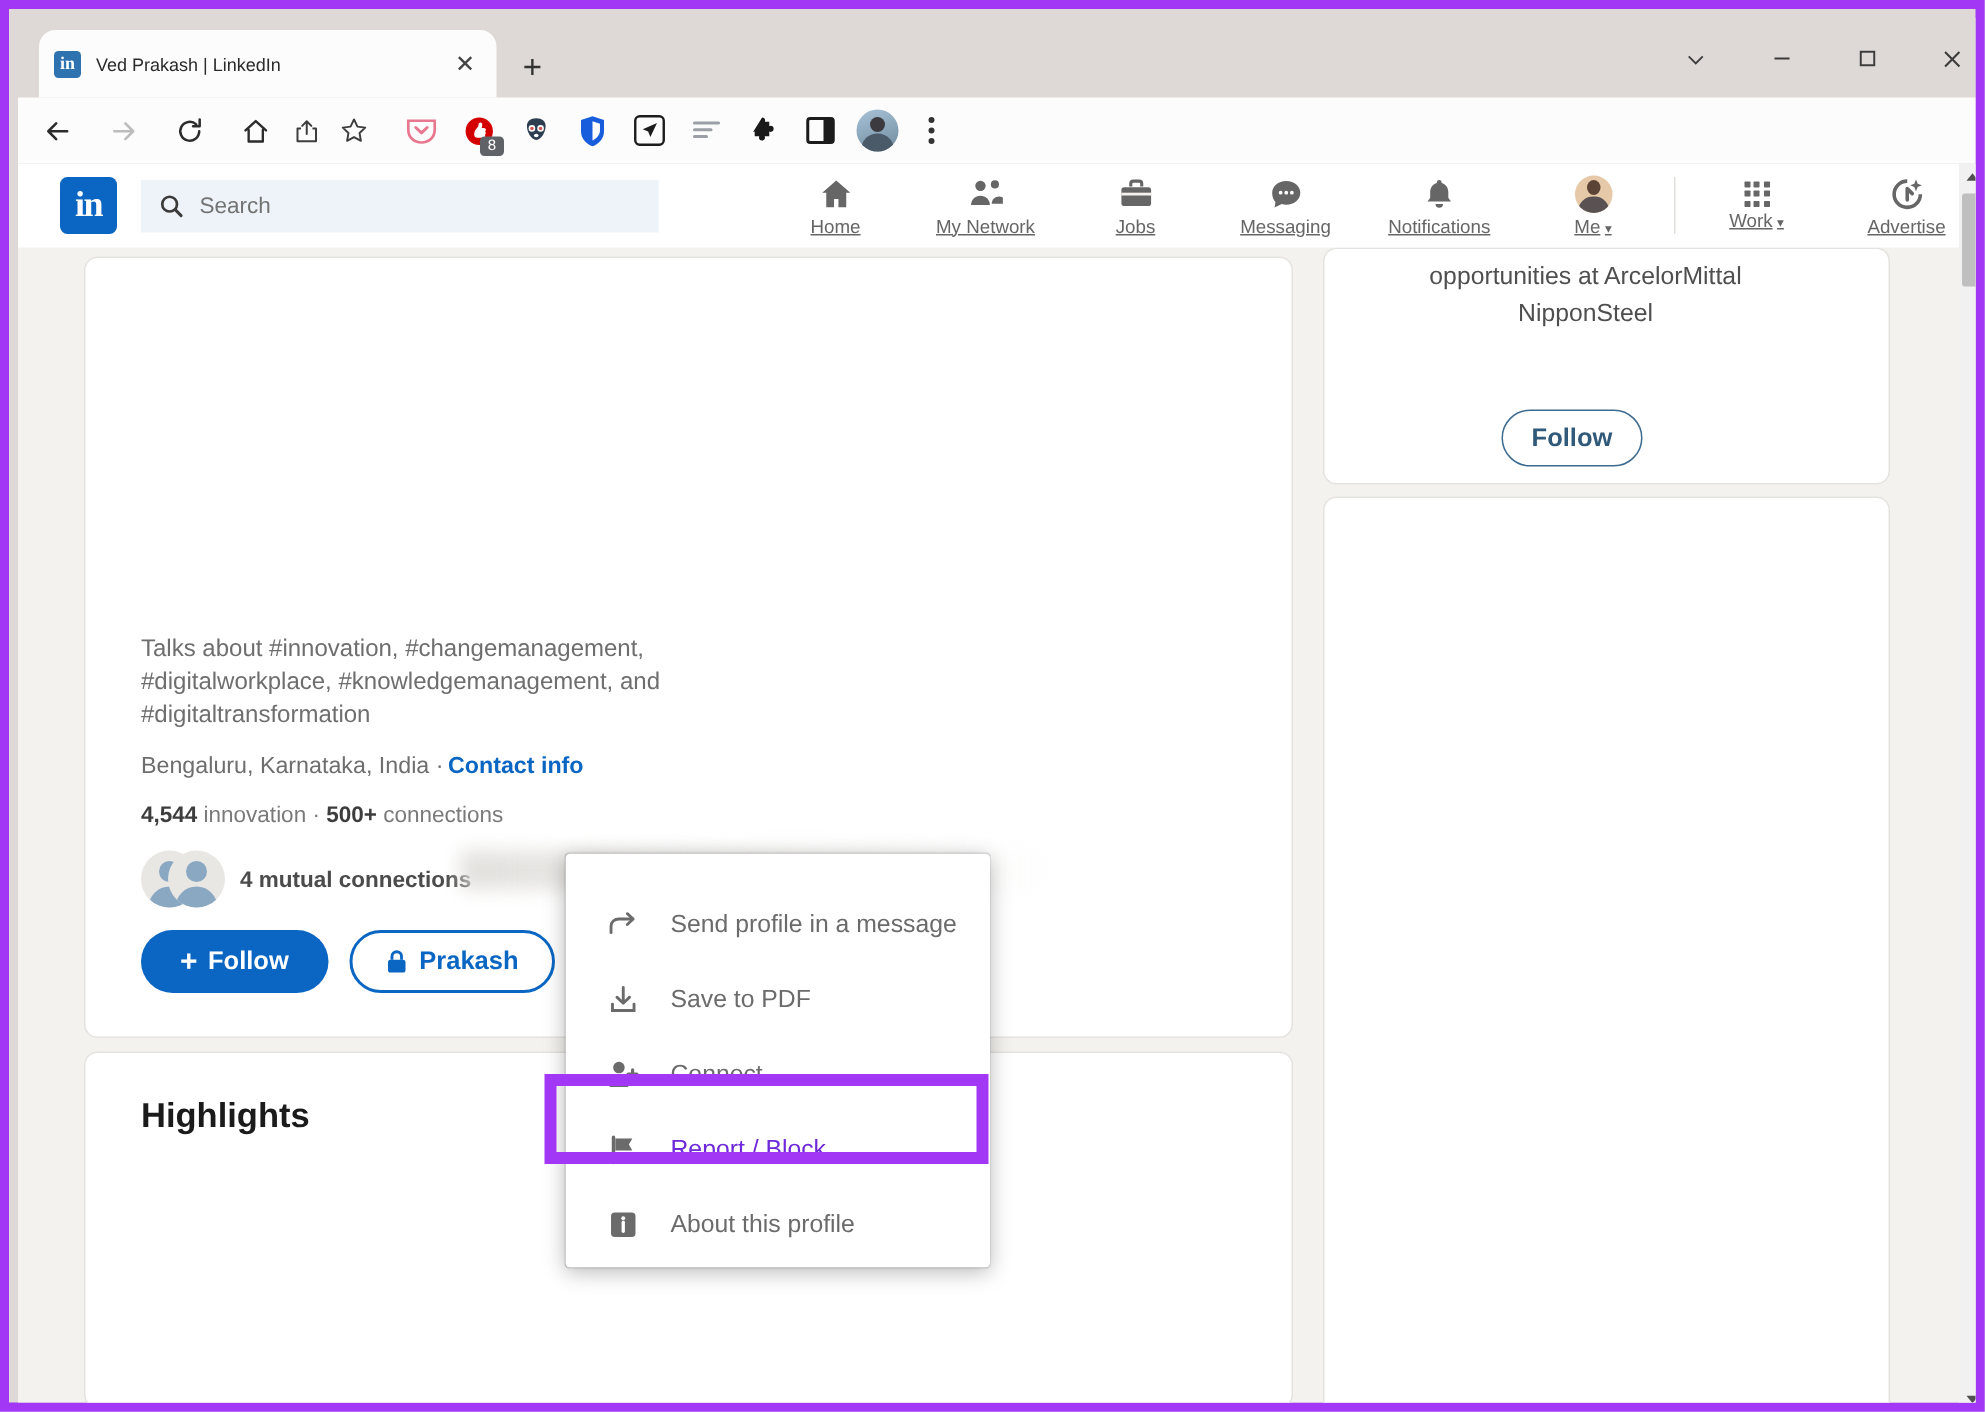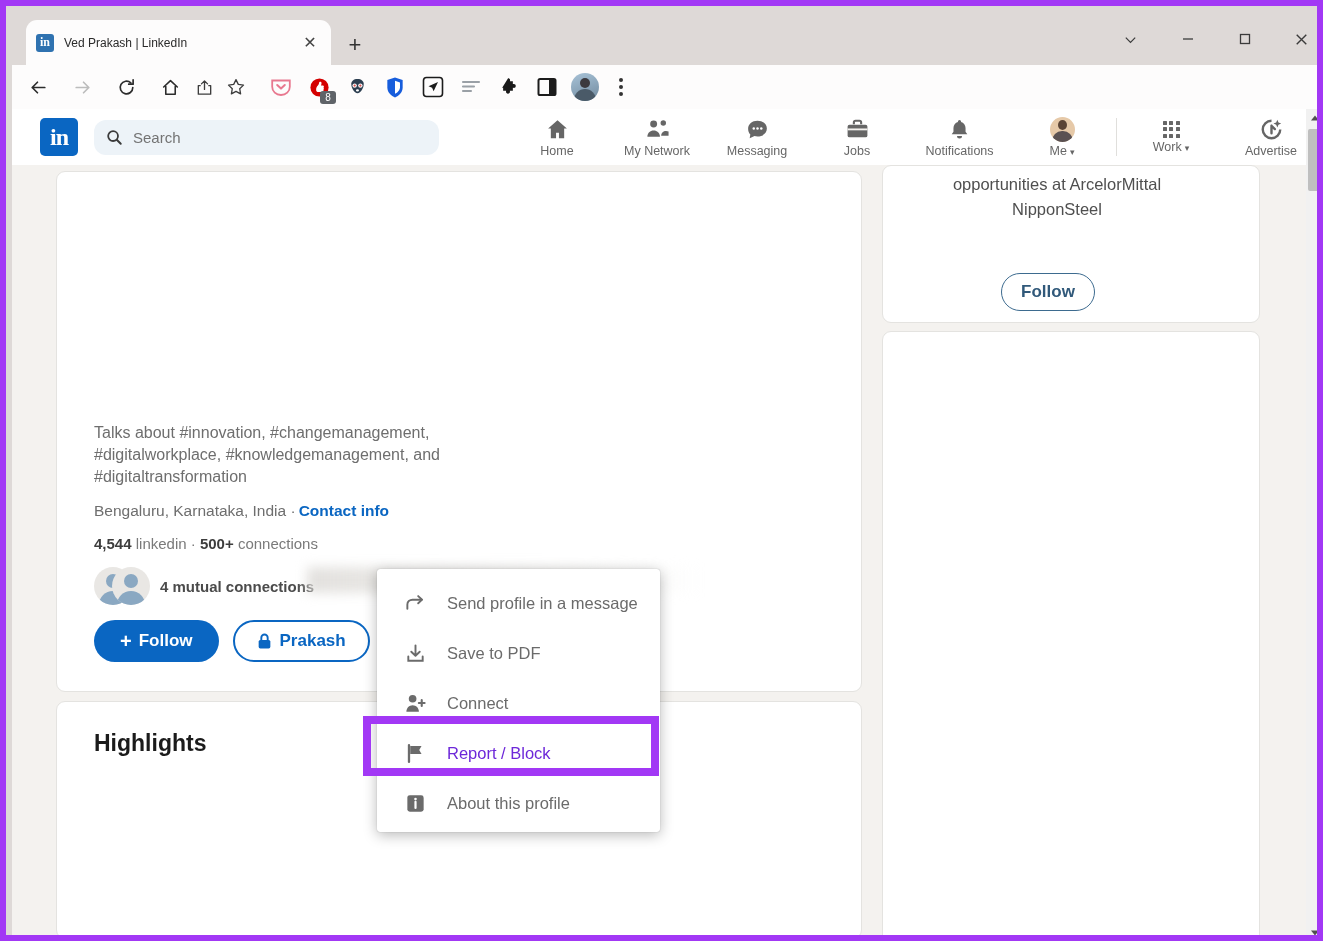--- a/index.html
+++ b/index.html
@@ -241,21 +241,21 @@
     display: flex;
     align-items: center;
     justify-content: center;
     flex: none;
     letter-spacing: -1px;
   }
   #li-search {
     width: 345px; height: 35px;
     margin-left: 16px;
     background: #edf3f8;
-    border-radius: 12px;
+    border-radius: 0;
     display: flex;
     align-items: center;
     padding: 14px 12px;
     box-sizing: border-box;
     flex: none;
   }
   #li-search-text {
     margin-left: 10px;
     color: #737373;
     font-size: 15px;
@@ -270,20 +270,21 @@
     width: 100px;
     height: 56px;
     display: flex;
     flex-direction: column;
     align-items: center;
     justify-content: center;
     color: #666666;
     font-size: 12.5px;
     gap: 2px;
     position: relative;
+    text-decoration: underline;
   }
   .li-navitem .lbl { white-space: nowrap; }
   .li-navitem.wide { width: 105px; }
   #li-nav-divider {
     width: 1px;
     height: 38px;
     background: #e0dfdc;
     margin: 0 4px;
     align-self: center;
   }
@@ -501,21 +502,21 @@
 
   
   #more-dropdown {
     position: absolute;
     left: 365px; top: 460px;
     width: 283px;
     background: #fff;
     border-radius: 3px;
     box-shadow: 0 3px 14px rgba(0,0,0,.28), 0 0 1px rgba(0,0,0,.35);
     z-index: 60;
-    padding: 9px 0 4px 0;
+    padding: 22px 0 4px 0;
     box-sizing: border-box;
   }
   .menu-item {
     height: 50px;
     display: flex;
     align-items: center;
     padding-left: 24px;
     box-sizing: border-box;
     font-size: 16.5px;
     color: #6b6b6b;
@@ -728,34 +729,34 @@
           <svg width="27" height="25" viewBox="0 0 28 24">
             <circle cx="10" cy="6.2" r="3.6" fill="#666"></circle>
             <circle cx="20" cy="5.2" r="2.8" fill="#666"></circle>
             <path d="M3.5 19.5c0-3.8 2.9-6.4 6.5-6.4s6.5 2.6 6.5 6.4z" fill="#666"></path>
             <path d="M17.8 18.5c0-3 2.3-5 5-5 1 0 1.9.2 2.7.7v4.3z" fill="#666"></path>
           </svg>
           <span class="lbl">My Network</span>
         </div>
         <div class="li-navitem">
           <svg width="25" height="25" viewBox="0 0 24 24">
+            <rect x="2.5" y="7.5" width="19" height="12" rx="1.8" fill="#666"></rect>
+            <path d="M8.5 7V5.2a1.6 1.6 0 0 1 1.6-1.6h3.8a1.6 1.6 0 0 1 1.6 1.6V7" fill="none" stroke="#666" stroke-width="2"></path>
+            <rect x="2.5" y="11" width="19" height="1.8" fill="#f4f2ef"></rect>
+          </svg>
+          <span class="lbl">Jobs</span>
+        </div>
+        <div class="li-navitem">
+          <svg width="25" height="25" viewBox="0 0 24 24">
             <path d="M12 3.5c5.2 0 9 3.3 9 7.6s-3.8 7.6-9 7.6c-1 0-2-.1-2.9-.4L4.5 20.5l.6-3.6C3.5 15.5 3 13.4 3 11.1c0-4.3 3.8-7.6 9-7.6z" fill="#666"></path>
             <circle cx="8.4" cy="11" r="1.2" fill="#fff"></circle>
             <circle cx="12" cy="11" r="1.2" fill="#fff"></circle>
             <circle cx="15.6" cy="11" r="1.2" fill="#fff"></circle>
           </svg>
           <span class="lbl">Messaging</span>
-        </div>
-        <div class="li-navitem">
-          <svg width="25" height="25" viewBox="0 0 24 24">
-            <rect x="2.5" y="7.5" width="19" height="12" rx="1.8" fill="#666"></rect>
-            <path d="M8.5 7V5.2a1.6 1.6 0 0 1 1.6-1.6h3.8a1.6 1.6 0 0 1 1.6 1.6V7" fill="none" stroke="#666" stroke-width="2"></path>
-            <rect x="2.5" y="11" width="19" height="1.8" fill="#f4f2ef"></rect>
-          </svg>
-          <span class="lbl">Jobs</span>
         </div>
         <div class="li-navitem wide">
           <svg width="25" height="25" viewBox="0 0 24 24">
             <path d="M12 2.8a1.5 1.5 0 0 1 1.5 1.5v.5c2.6.7 4.3 2.9 4.3 5.8v3.6l1.7 2.4H4.5l1.7-2.4v-3.6c0-2.9 1.7-5.1 4.3-5.8v-.5A1.5 1.5 0 0 1 12 2.8z" fill="#666"></path>
             <path d="M9.6 18.2h4.8a2.4 2.4 0 0 1-4.8 0z" fill="#666"></path>
           </svg>
           <span class="lbl">Notifications</span>
         </div>
         <div class="li-navitem">
           <div class="nav-avatar">
@@ -791,21 +792,21 @@
         </div>
       </div>
     </div>
 
     <div id="profile-card">
       <div id="profile-talks">Talks about #innovation, #changemanagement, #digitalworkplace, #knowledgemanagement, and #digitaltransformation</div>
       <div id="profile-location">
         <span>Bengaluru, Karnataka, India ·</span><span id="contact-info">Contact info</span>
       </div>
       <div id="profile-stats">
-        <b>4,544</b><span> linkedin</span><span> · </span><b>500+</b><span> connections</span>
+        <b>4,544</b><span> innovation</span><span> · </span><b>500+</b><span> connections</span>
       </div>
       <div id="mutual-row">
         <div id="mutual-avatars">
           <div class="m-av" id="m-av-1">
               <span class="h"></span>
               <span class="b"></span>
             </div>
           <div class="m-av" id="m-av-2">
               <span class="h"></span>
               <span class="b"></span>

